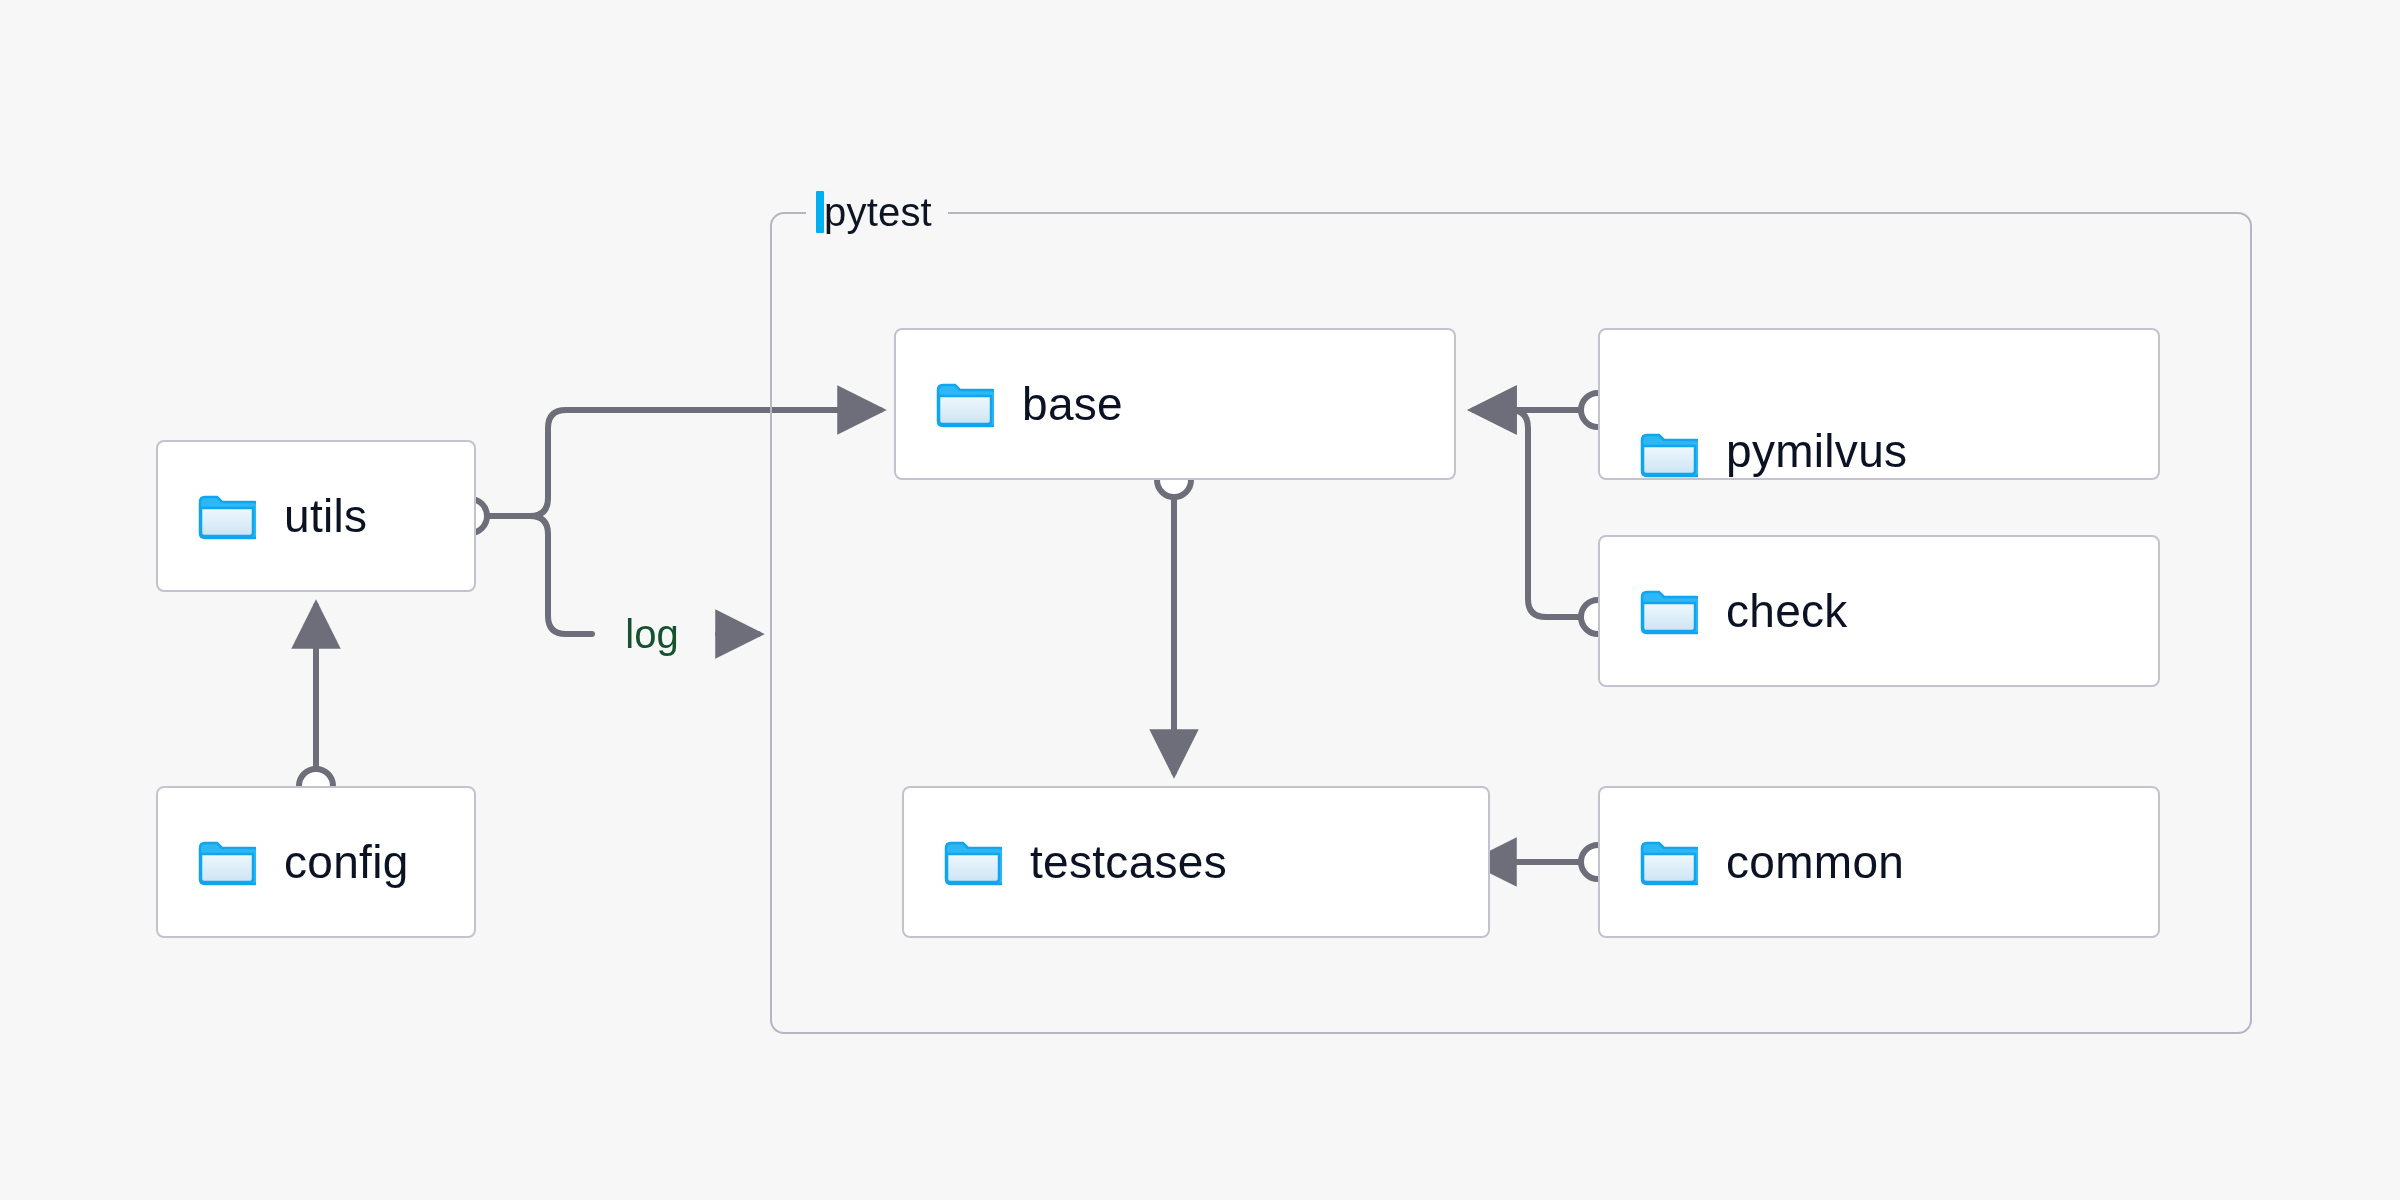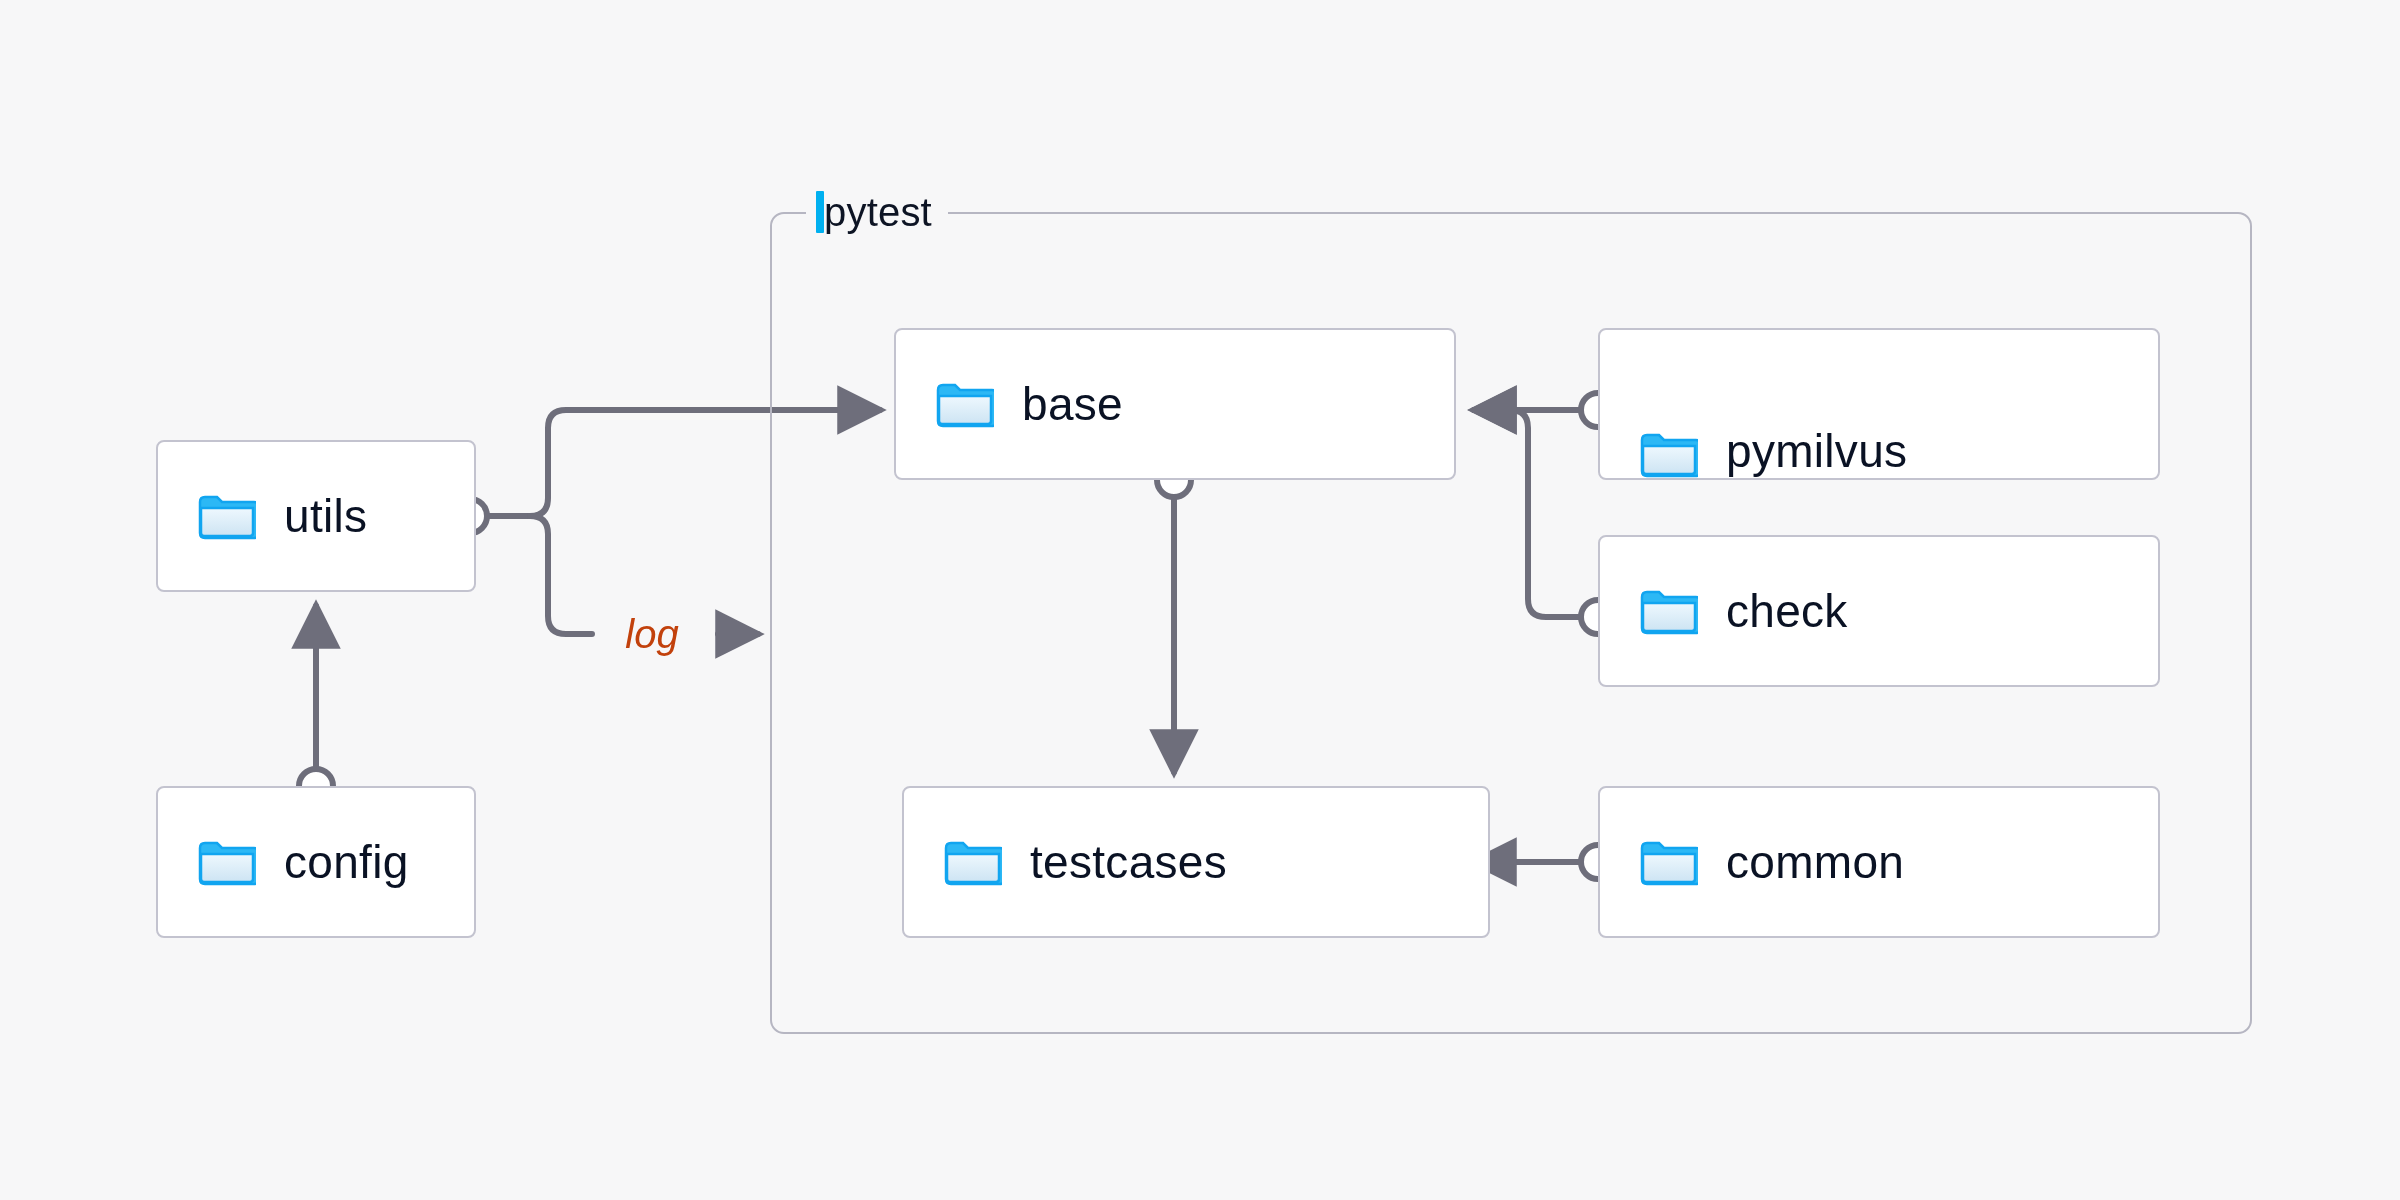--- a/index.html
+++ b/index.html
@@ -76,26 +76,25 @@
     flex: 0 0 auto;
     width: 58px;
     height: 48px;
     display: block;
   }
 
   
   .edge-label {
     position: absolute;
     font-size: 40px;
-    color: #c2410c;
+    color: #14532d;
     background: #f7f7f8;
     padding: 0 10px;
     white-space: nowrap;
     transform: translate(-50%, -50%);
-    font-style: italic;
   }
 </style>
 </head>
 <body>
 
 <div id="stage">
 
   <svg id="edges" viewBox="0 0 2400 1200" xmlns="http://www.w3.org/2000/svg">
     <defs>
       <marker id="arrow" viewBox="0 0 12 12" refX="9.5" refY="6" markerWidth="9" markerHeight="9" orient="auto-start-reverse">

